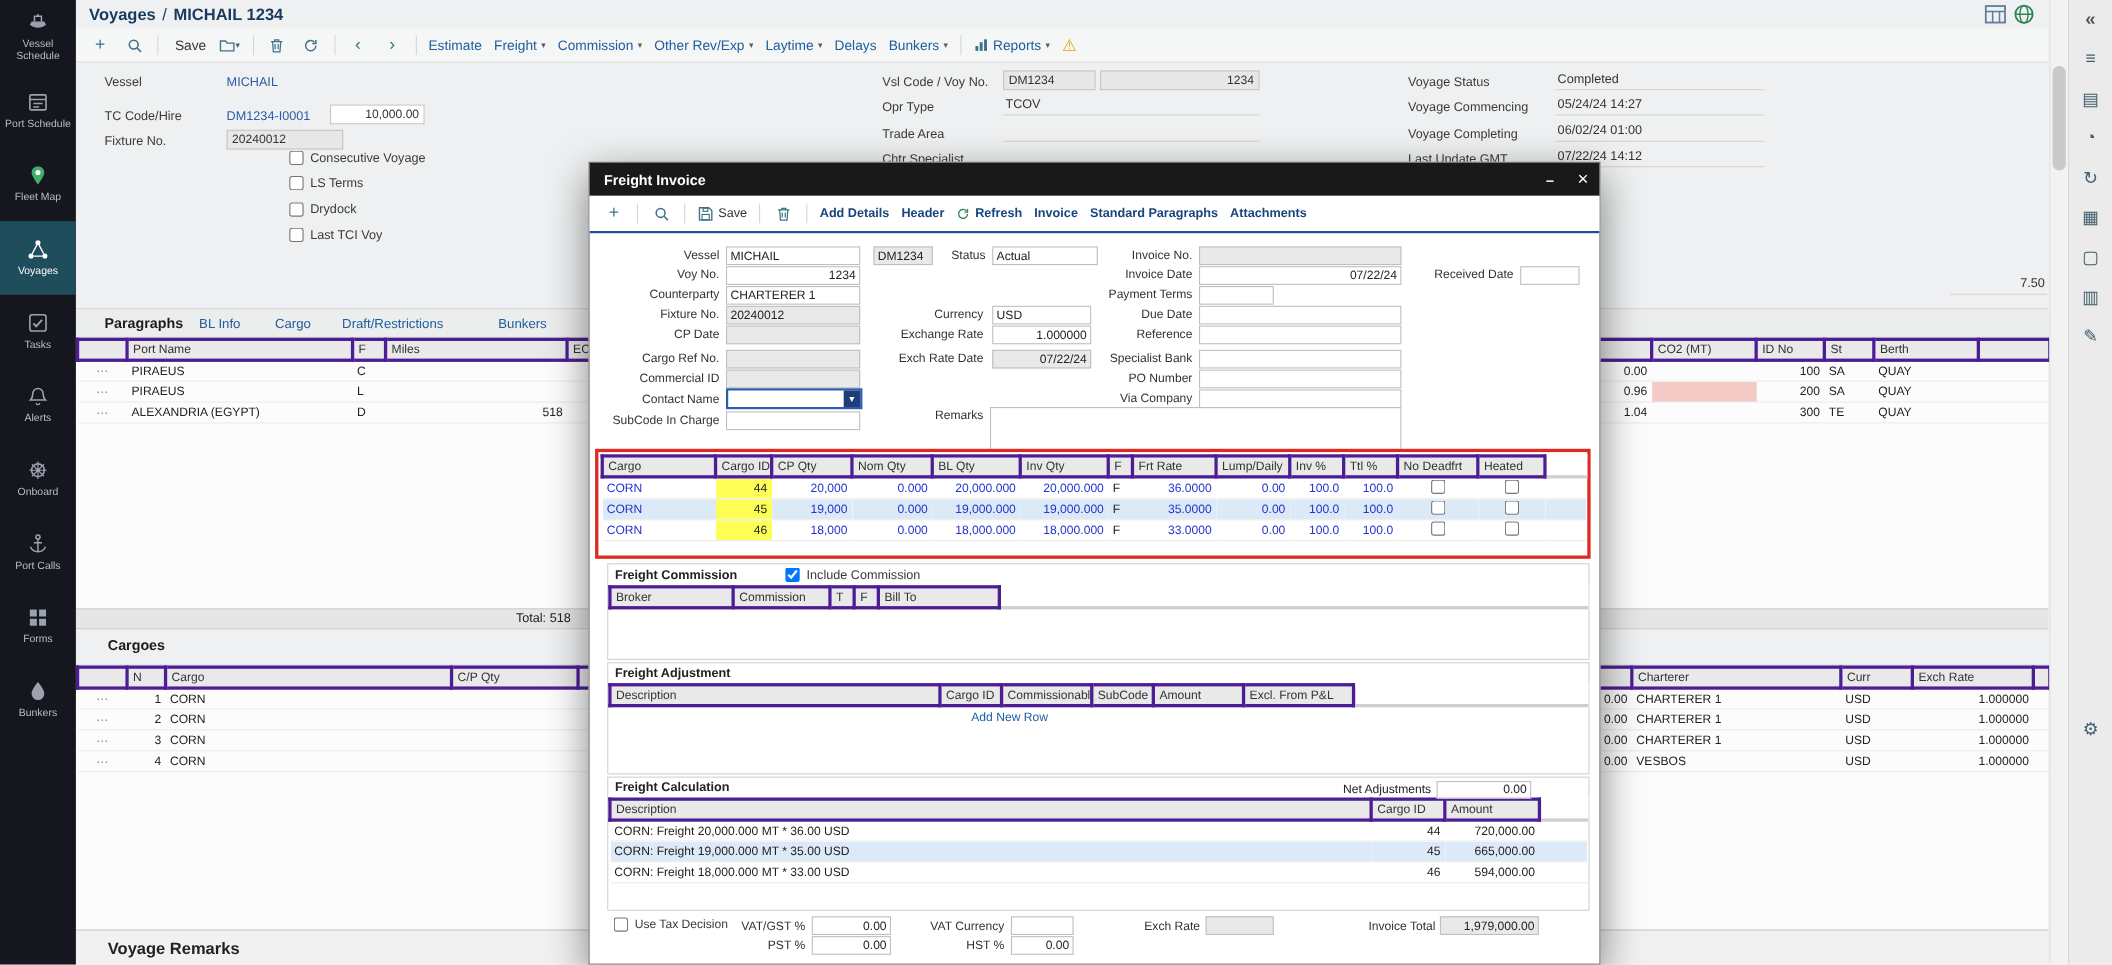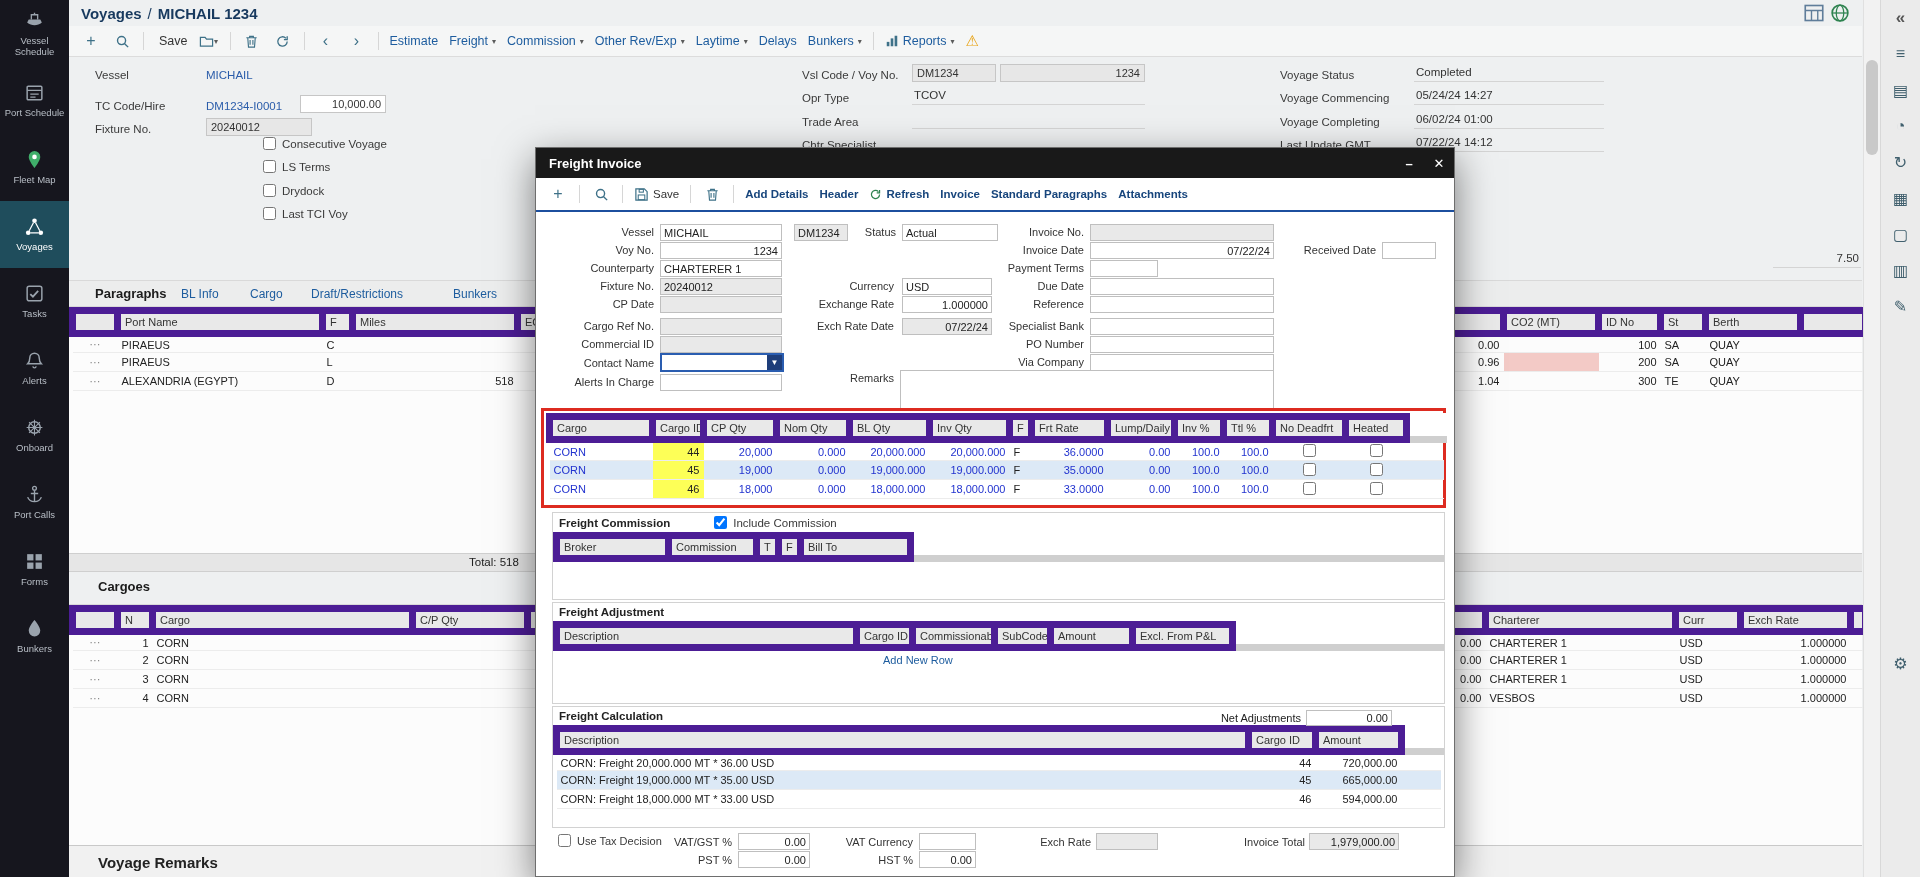--- a/index.html
+++ b/index.html
@@ -42,21 +42,21 @@
 .tab0{position:absolute;top:5px;font-size:13px;font-weight:bold;color:#1c1c1c;cursor:pointer}
 .tabl{position:absolute;top:6px;font-size:12px;color:#1d5c9e;cursor:pointer}
 #itinWrap{position:absolute;left:0;top:306px;width:100%;height:247px;background:#fcfcfc;border-top:1px solid #d9d9d9}
 #totalBar{position:absolute;left:0;top:553px;width:100%;height:19px;background:#e6e6e6;border-top:1px solid #cfcfcf;border-bottom:1px solid #cfcfcf;font-size:11.5px;line-height:17px;color:#222}
 #totalBar span{margin-left:400px}
 #cargoesTitle{position:absolute;left:29px;top:579px;font-size:13px;font-weight:bold;color:#1a1a1a}
 #cargoesWrap{position:absolute;left:0;top:604px;width:100%;height:241px;background:#fcfcfc;border-top:1px solid #d9d9d9}
 #remarksBar{position:absolute;left:0;top:845px;width:100%;height:32px;background:#f1f1f1;border-top:1px solid #c9c9c9;padding:8px 0 0 29px;font-size:15px;font-weight:600;color:#222}
 
 .grid{border-collapse:collapse;table-layout:fixed;font-size:11px;color:#222}
-.grid th{background:#e9e9e9;border:7px solid #4c1d95;font-weight:normal;color:#333;text-align:left;padding:2px 4px;height:19px;white-space:nowrap;overflow:hidden}
+.grid th{background:#e9e9e9;border:3px solid #4c1d95;font-weight:normal;color:#333;text-align:left;padding:2px 4px;height:19px;white-space:nowrap;overflow:hidden}
 .grid td{border-bottom:1px solid #ececec;padding:1px 4px;height:19px;white-space:nowrap;overflow:hidden}
 .r{text-align:right}.c{text-align:center}
 .dim{color:#8b8b8b}
 .blue{color:#2233cf}
 .pink{background:#f3cac6}
 .yellow{background:#fdff57}
 .rowalt{background:#dce9f6}
 
 #vscroll{position:absolute;right:40px;top:0;width:17px;height:877px;background:#f2f2f2;border-left:1px solid #e0e0e0;z-index:6}
 #vthumb{position:absolute;left:2px;top:60px;width:12px;height:95px;background:#c9c9c9;border-radius:6px;cursor:pointer}
@@ -570,21 +570,21 @@
   <input class="min ro" style="left: 124px; top: 148px; width: 122px;" value="">
   <span class="mlab" style="left:18px;top:170px;width:100px">Cargo Ref No.</span>
   <input class="min ro" style="left: 124px; top: 170px; width: 122px;" value="">
   <span class="mlab" style="left:18px;top:188px;width:100px">Commercial ID</span>
   <input class="min ro" style="left: 124px; top: 188px; width: 122px;" value="">
   <span class="mlab" style="left:18px;top:207px;width:100px">Contact Name</span>
   <span class="ddwrap" style="left:124px;top:205px;width:124px">
     <input value="" style="">
     <span class="ddbtn">▼</span>
   </span>
-  <span class="mlab" style="left:18px;top:226px;width:100px">Alerts In Charge</span>
+  <span class="mlab" style="left:18px;top:226px;width:100px">SubCode In Charge</span>
   <input class="min" style="left: 124px; top: 226px; width: 122px;" value="">
 
   <span class="mlab" style="left:240px;top:130px;width:118px">Currency</span>
   <input class="min" style="left: 366px; top: 130px; width: 90px;" value="USD">
   <span class="mlab" style="left:240px;top:148px;width:118px">Exchange Rate</span>
   <input class="min num" style="left: 366px; top: 148px; width: 90px;" value="1.000000">
   <span class="mlab" style="left:240px;top:170px;width:118px">Exch Rate Date</span>
   <input class="min ro num" style="left: 366px; top: 170px; width: 90px;" value="07/22/24">
   <span class="mlab" style="left:240px;top:222px;width:118px">Remarks</span>
   <textarea id="mremarks" style=""></textarea>

